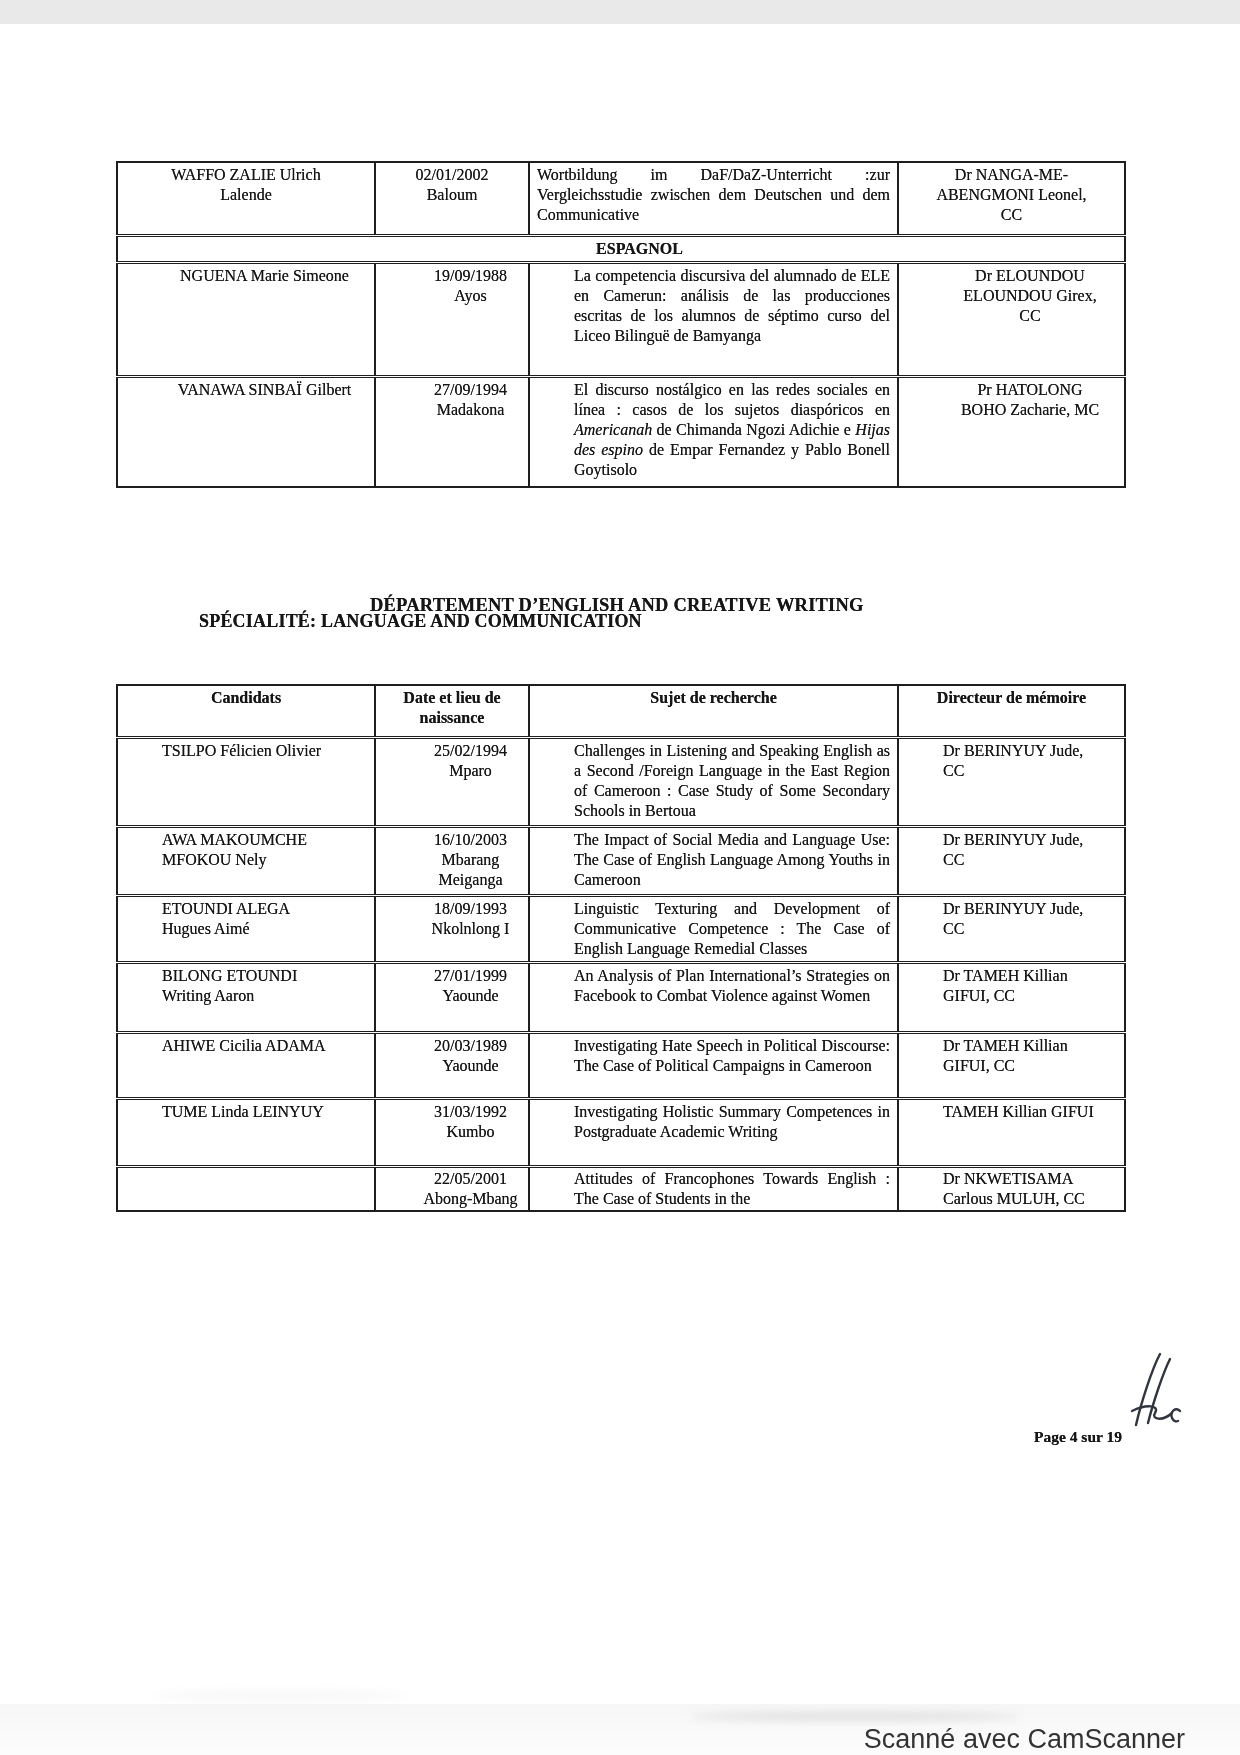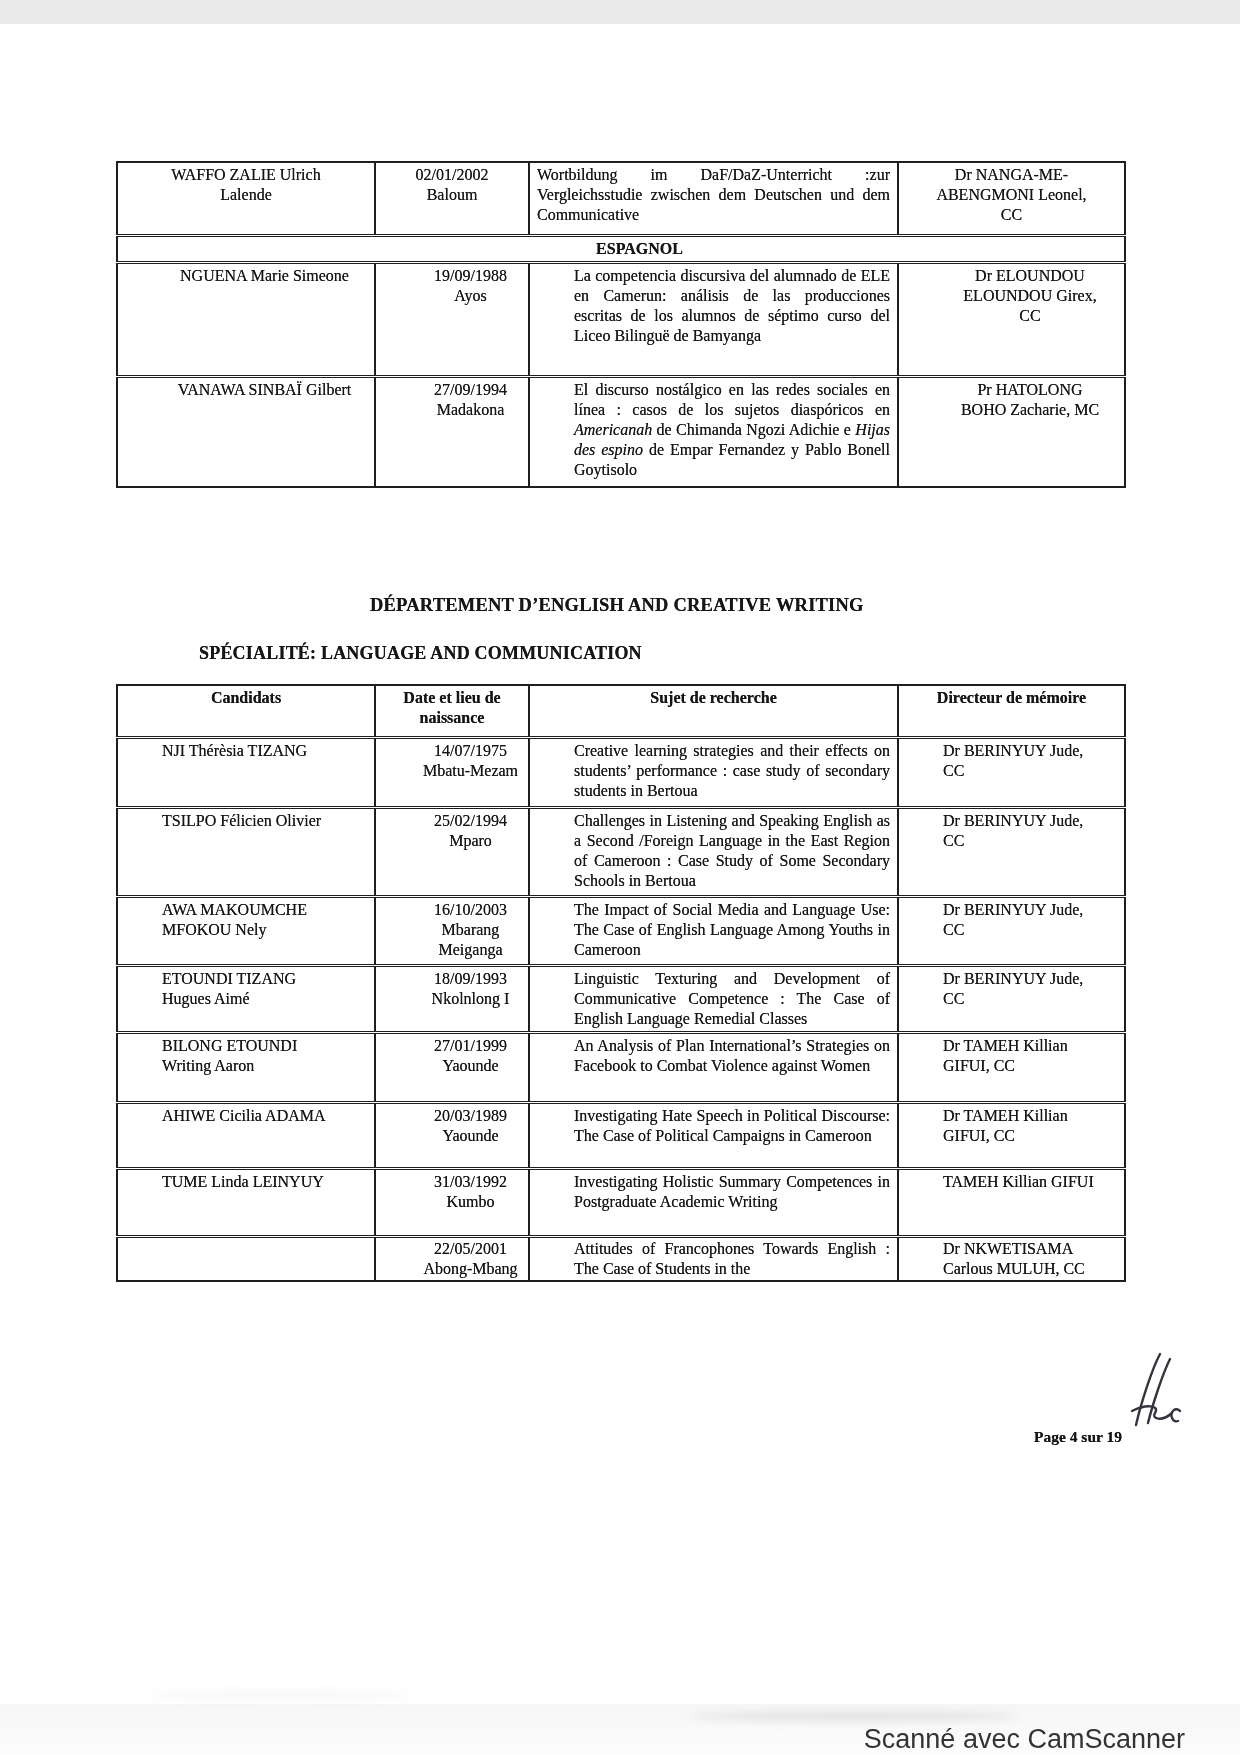--- a/index.html
+++ b/index.html
@@ -14,21 +14,21 @@
   .preline{white-space:pre-line;}
   .cell-center{text-align:center;}
   .v-mid{vertical-align:middle;}
   .subject{text-align:justify;}
   .section-row td{text-align:center;font-weight:bold;padding:0 4px;font-size:16.5px;}
   th{font-weight:bold;vertical-align:middle;font-size:16.5px;}
   i{font-style:italic;}
   
   .h-dept{position:absolute;left:370px;top:571px;font-weight:bold;font-size:18.5px;
         letter-spacing:.2px;text-shadow:0 0 .6px rgba(0,0,0,.8);}
-  .h-spec{position:absolute;left:199px;top:619px;font-weight:bold;font-size:18px;
+  .h-spec{position:absolute;left:199px;top:587px;font-weight:bold;font-size:18px;
         letter-spacing:.2px;text-shadow:0 0 .6px rgba(0,0,0,.8);}
   .page-num{position:absolute;right:118px;top:1404px;font-weight:bold;font-size:15.5px;
         text-shadow:0 0 .5px rgba(0,0,0,.8);}
   .credit{position:absolute;right:55px;top:1700px;font-family:"Liberation Sans","DejaVu Sans",sans-serif;
         font-size:27px;color:#343434;}
   .signature{position:absolute;left:1120px;top:1325px;}
   .smudge{position:absolute;background:rgba(110,110,110,.16);filter:blur(4px);border-radius:50%;}
   .bottom-tint{position:absolute;left:0;top:1680px;width:1240px;height:75px;
         background:linear-gradient(rgba(0,0,0,.035),rgba(0,0,0,0));pointer-events:none;}
 </style>
@@ -88,48 +88,40 @@
         <col style="width:369px">
         <col style="width:227px">
       </colgroup>
     <tbody>
         <tr style="height:52px">
       <th>Candidats</th>
       <th>Date et lieu de naissance</th>
       <th>Sujet de recherche</th>
       <th>Directeur de mémoire</th>
     </tr>
-    <tr style="height:70px">
-      <td class="preline v-mid">NJI Thérèsia TIZANG</td>
-      <td class="preline cell-center">14/07/1975
-Mbatu-Mezam</td>
-      <td class="subject">Creative learning strategies and their effects on students’ performance : case study of secondary students in Bertoua</td>
-      <td class="preline">Dr BERINYUY Jude,
-CC</td>
-    </tr>
     <tr style="height:89px">
       <td class="preline v-mid">TSILPO Félicien Olivier</td>
       <td class="preline cell-center v-mid">25/02/1994
 Mparo</td>
       <td class="subject">Challenges in Listening and Speaking English as a Second /Foreign Language in the East Region of Cameroon : Case Study of Some Secondary Schools in Bertoua</td>
       <td class="preline v-mid">Dr BERINYUY Jude,
 CC</td>
     </tr>
     <tr style="height:69px">
       <td class="preline">AWA MAKOUMCHE
 MFOKOU Nely</td>
       <td class="preline cell-center">16/10/2003
 Mbarang
 Meiganga</td>
       <td class="subject">The Impact of Social Media and Language Use: The Case of English Language Among Youths in Cameroon</td>
       <td class="preline v-mid">Dr BERINYUY Jude,
 CC</td>
     </tr>
     <tr style="height:67px">
-      <td class="preline">ETOUNDI TIZANG
+      <td class="preline">ETOUNDI ALEGA
 Hugues Aimé</td>
       <td class="preline cell-center">18/09/1993
 Nkolnlong I</td>
       <td class="subject">Linguistic Texturing and Development of Communicative Competence : The Case of English Language Remedial Classes</td>
       <td class="preline">Dr BERINYUY Jude,
 CC</td>
     </tr>
     <tr style="height:70px">
       <td class="preline">BILONG ETOUNDI
 Writing Aaron</td>

